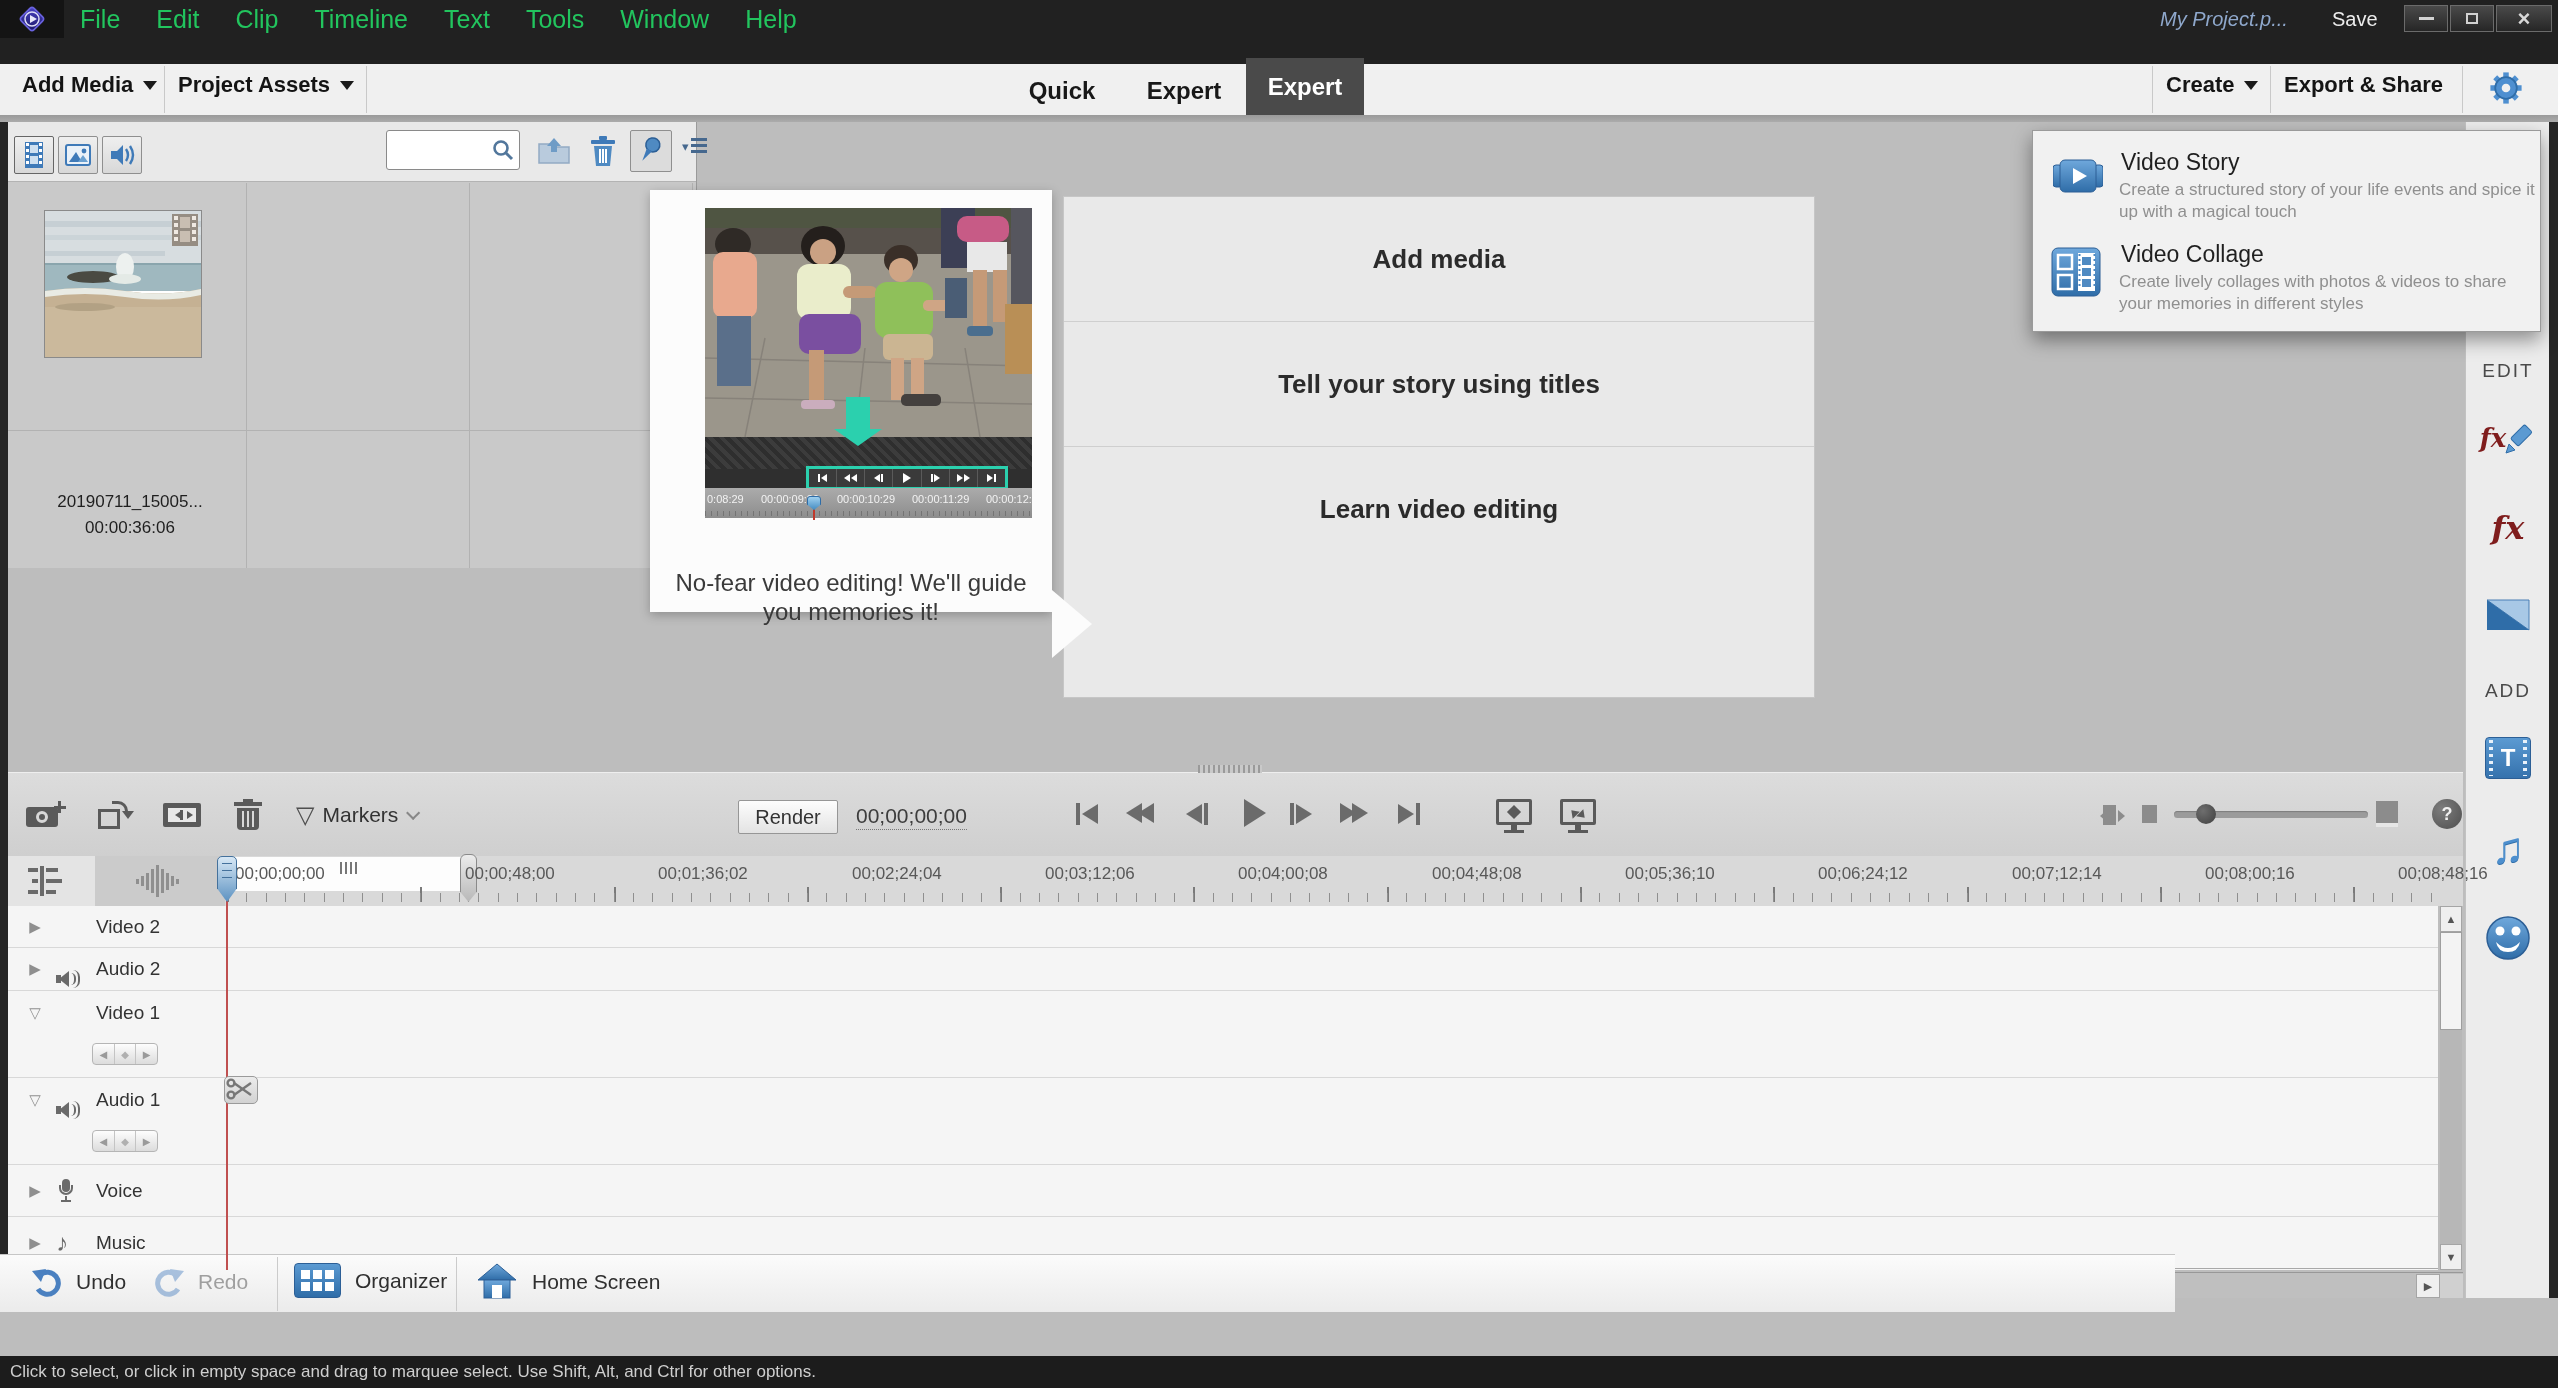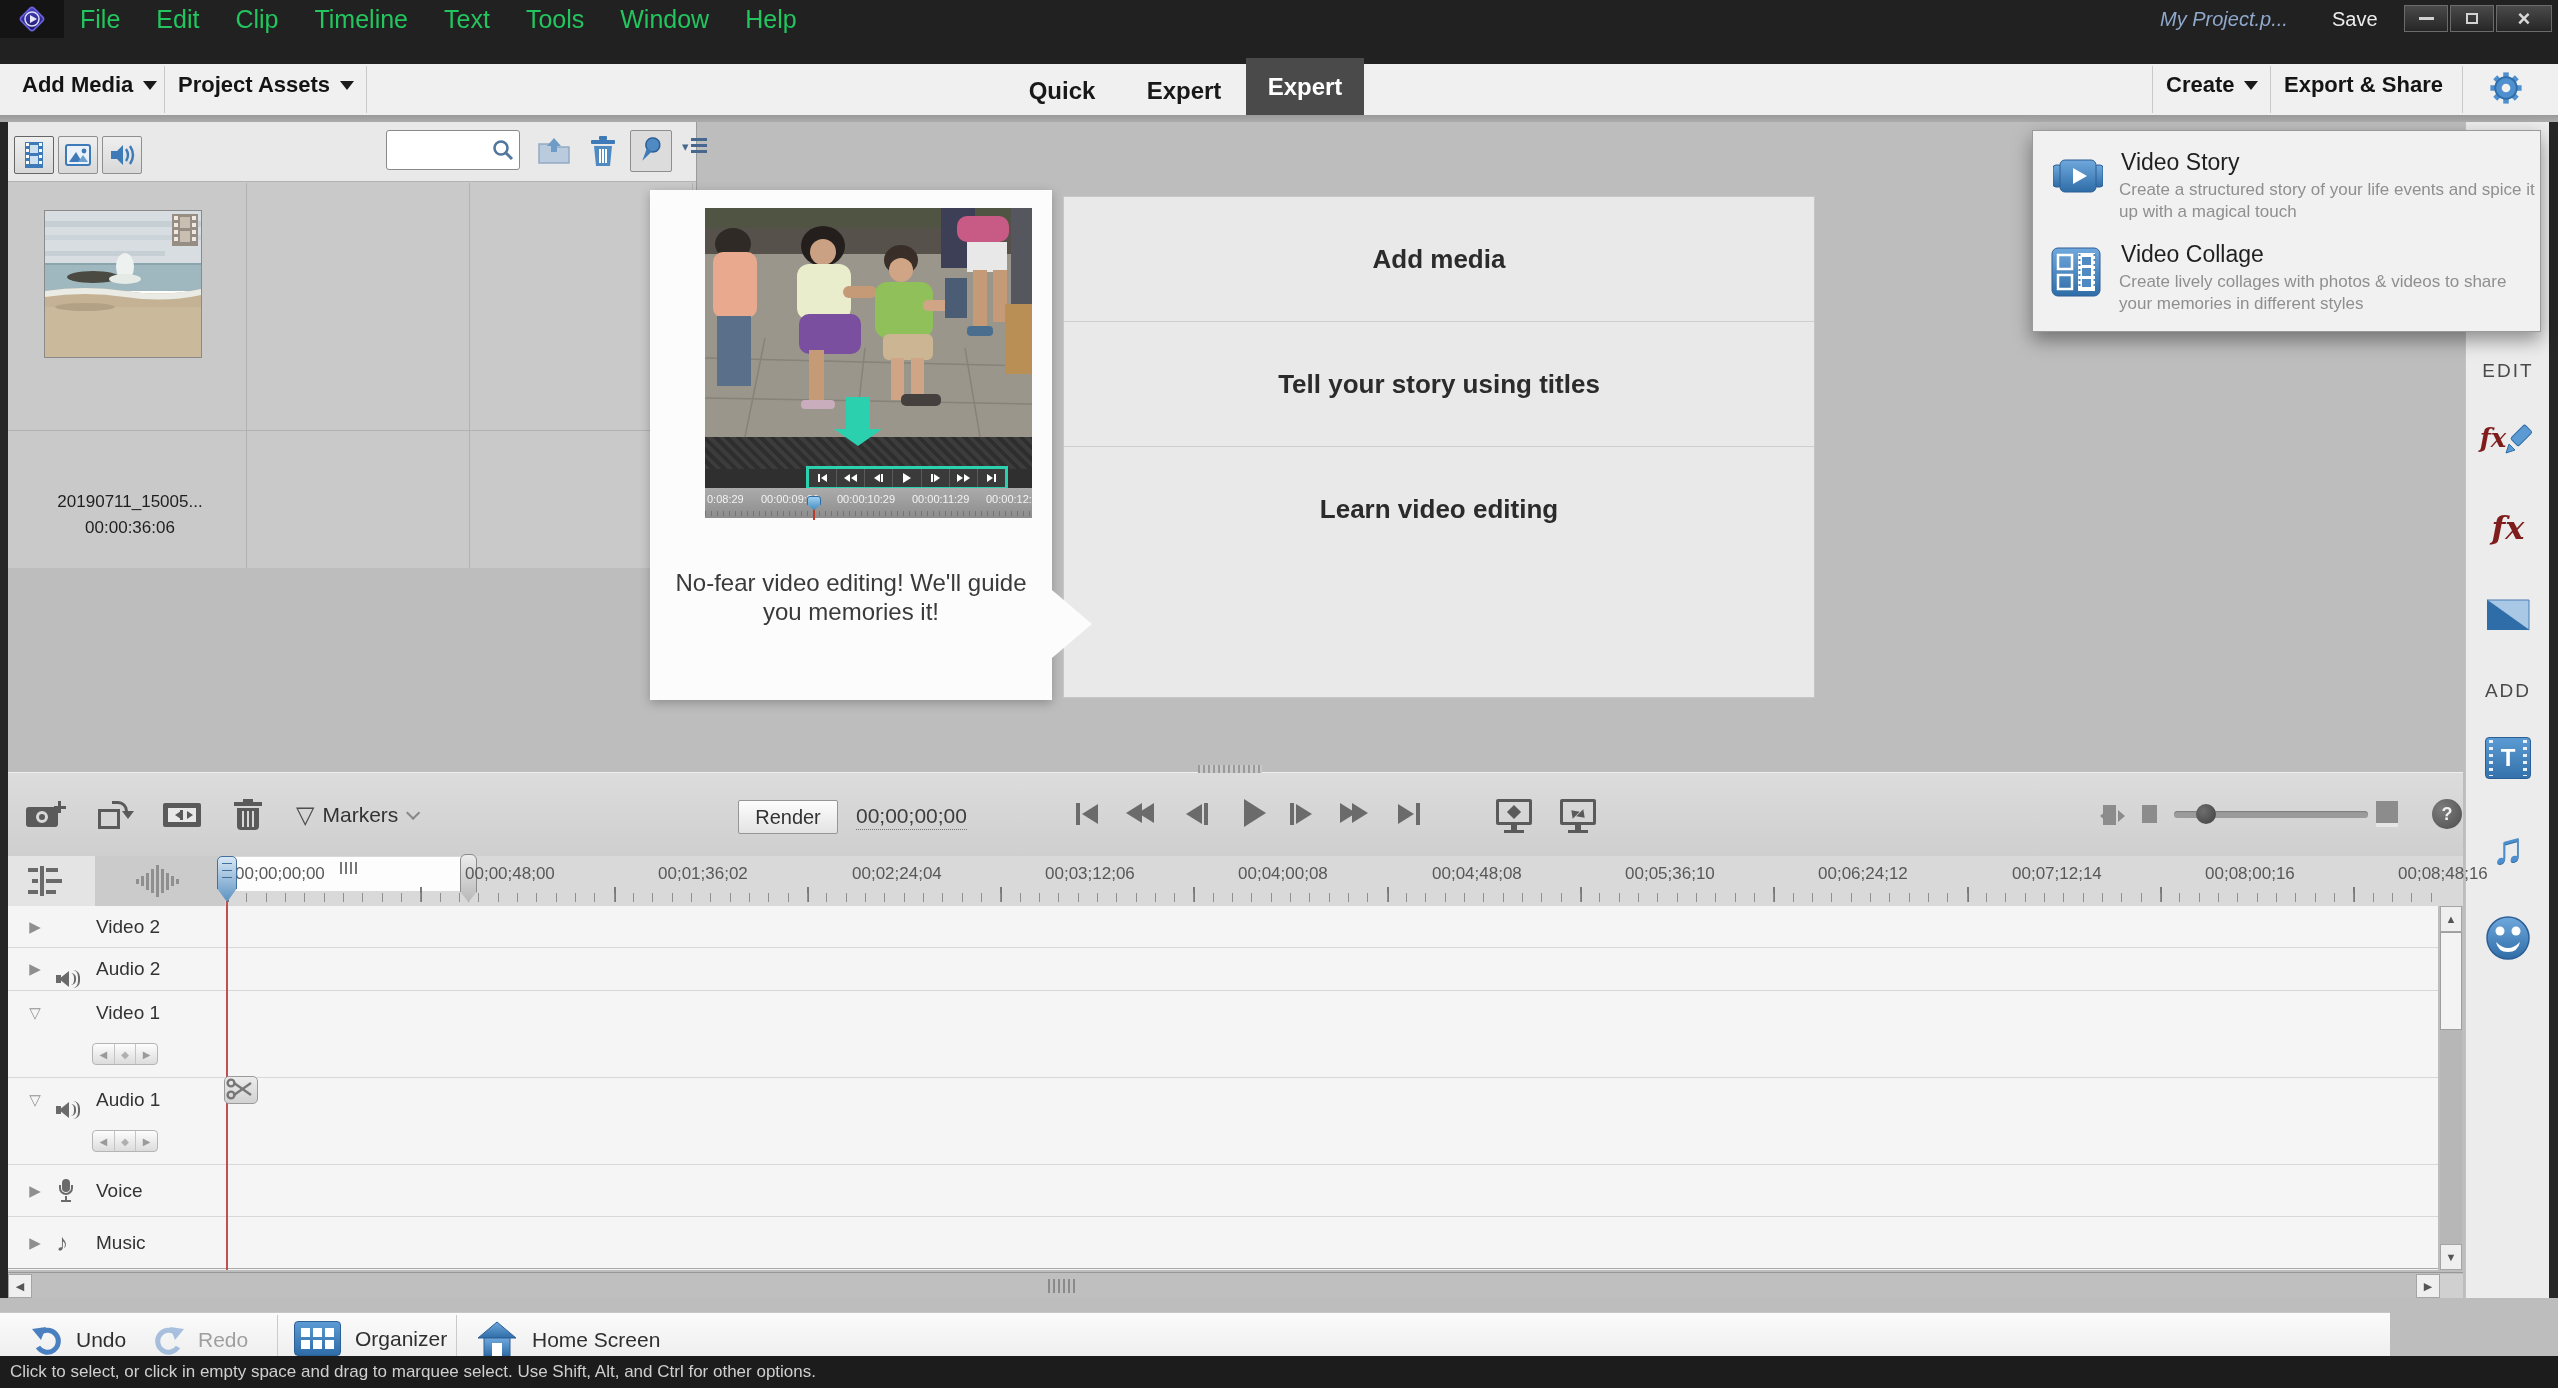--- a/index.html
+++ b/index.html
@@ -32,21 +32,21 @@
   .pico{position:absolute;top:12px;display:flex;align-items:center;justify-content:center}
   .gridline-v{position:absolute;top:61px;bottom:0;width:1px;background:#b2b2b2}
   .gridline-h{position:absolute;left:0;right:0;height:1px;background:#b2b2b2}
   .clipname{position:absolute;left:22px;top:370px;width:200px;text-align:center;font-size:17px;color:#1f1f1f}
   .clipdur{position:absolute;left:22px;top:396px;width:200px;text-align:center;font-size:17px;color:#1f1f1f}
   
   .optpanel{position:absolute;left:1063px;top:196px;width:752px;height:502px;background:#e9e9e9;border:1px solid #c6c6c6}
   .optrow{position:relative;height:125px;border-bottom:1px solid #cfcfcf;display:flex;align-items:center;justify-content:center;font-weight:bold;font-size:26px;color:#2b2b2b;cursor:pointer}
   .optrow:last-child{border-bottom:none}
   
-  .card{position:absolute;left:650px;top:190px;width:402px;height:510px;background:#fcfcfc;box-shadow:0 3px 10px rgba(0,0,0,.25)}
+  .card{position:absolute;left:650px;top:190px;width:402px;height:422px;background:#fcfcfc;box-shadow:0 3px 10px rgba(0,0,0,.25)}
   .cardtail{position:absolute;left:402px;top:400px;width:0;height:0;border-top:34px solid transparent;border-bottom:34px solid transparent;border-left:40px solid #fcfcfc}
   .msg{position:absolute;left:0;top:378px;width:402px;text-align:center;font-size:24px;color:#3a3a3a;line-height:29px}
   .hatch{position:absolute;left:55px;top:247px;width:327px;height:32px;background:repeating-linear-gradient(45deg,#3c3c3c 0 4px,#2e2e2e 4px 8px)}
   .ctlband{position:absolute;left:55px;top:279px;width:327px;height:19px;background:#2f2f2f}
   .tealbox{position:absolute;left:101px;top:-3px;width:202px;height:24px;border:3px solid #2bd0ae;background:#3a3a3a;display:flex}
   .tealbox .cell{flex:1;border-right:1px solid #5a5a5a;display:flex;align-items:center;justify-content:center;gap:1px}
   .tealbox .cell:last-child{border-right:none}
   .m-l{width:0;height:0;border:4px solid transparent;border-left:none;border-right:6px solid #fff}
   .m-r{width:0;height:0;border:4px solid transparent;border-right:none;border-left:6px solid #fff}
   .m-b{width:2px;height:8px;background:#fff}
@@ -105,21 +105,21 @@
   
   .filmico{position:relative;background:#6a6a6a}
   .filmico .hl,.filmico .hr{position:absolute;top:1px;bottom:1px;width:3px;background:repeating-linear-gradient(180deg,#f5f5f5 0 2px,transparent 2px 5px)}
   .filmico .hl{left:1px}.filmico .hr{right:1px}
   .filmico .fr{position:absolute;left:5px;right:5px;background:#f5f5f5}
   .spk{position:relative}
   .spk .b{position:absolute;background:#6a6a6a}
   .spk .t{position:absolute;width:0;height:0;border:8px solid transparent;border-left:none;border-right:10px solid #6a6a6a}
   .spk .a{position:absolute;border-right:2px solid #6a6a6a;border-radius:0 10px 10px 0}
   
-  .bottombar{position:absolute;left:0;top:1312px;width:2390px;height:58px;background:linear-gradient(#fbfbfb,#ebebeb);border-top:1px solid #c6c6c6}
+  .bottombar{position:absolute;left:0;top:1254px;width:2175px;height:58px;background:linear-gradient(#fbfbfb,#ebebeb);border-top:1px solid #c6c6c6}
   .bblabel{font-size:21px;color:#2f2f2f}
   .bbdiv{position:absolute;top:2px;width:1px;height:54px;background:#cbcbcb}
   .statusbar{position:absolute;left:0;top:1356px;width:2558px;height:32px;background:#1c1c1c;display:flex;align-items:center}
   .statusbar span{color:#cfcfcf;font-size:17px;margin-left:10px}
   
   .tri{width:0;height:0}
 </style>
 </head>
 <body>
 

